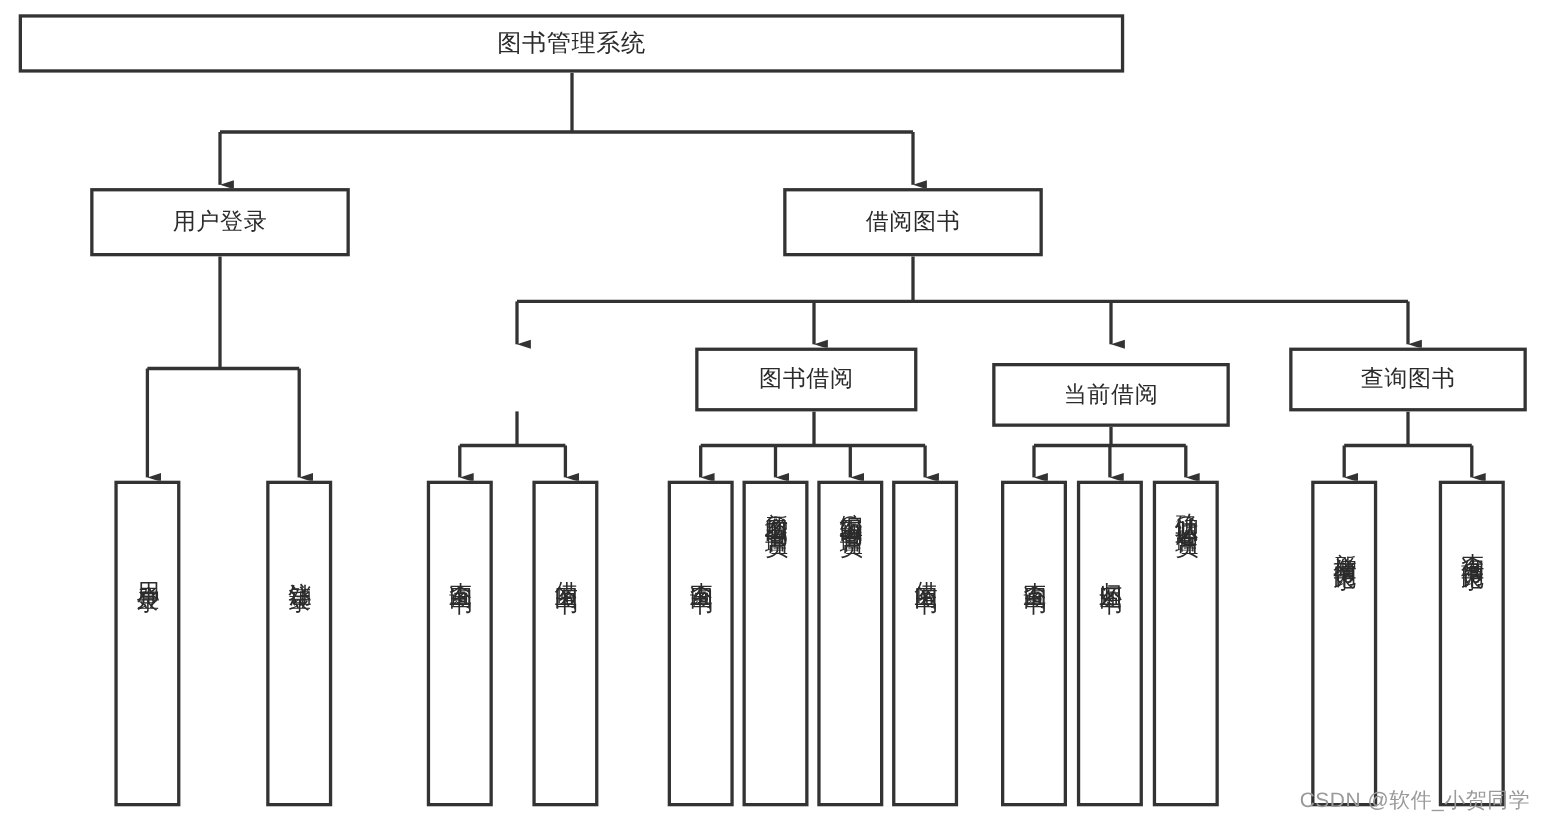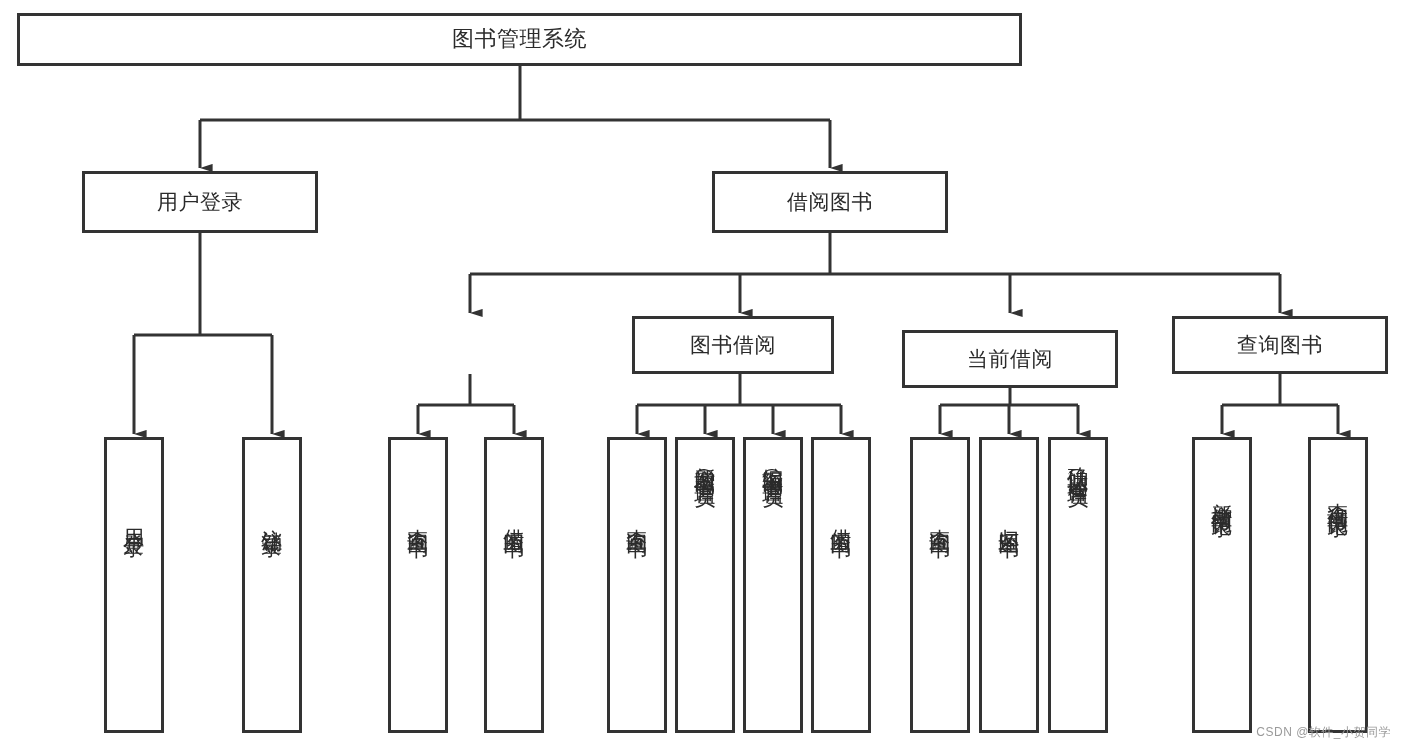--- a/index.html
+++ b/index.html
@@ -69,21 +69,21 @@
     text-align: left;
   }
   .leaf.offset-a .leaf-label { padding-top: 72px; }
   .leaf.offset-c .leaf-label { padding-top: 10px; }
   .leaf.offset-d .leaf-label { padding-top: 46px; }
   .watermark {
     position: absolute;
     right: 14px;
     bottom: 6px;
     color: #9a9a9a;
-    font-size: 12px;
+    font-size: 19px;
     letter-spacing: 0.5px;
     white-space: nowrap;
   }
 </style>
 </head>
 <body>
 
 <div id="canvas">
 
   <svg class="connectors" viewBox="0 0 1405 747">

